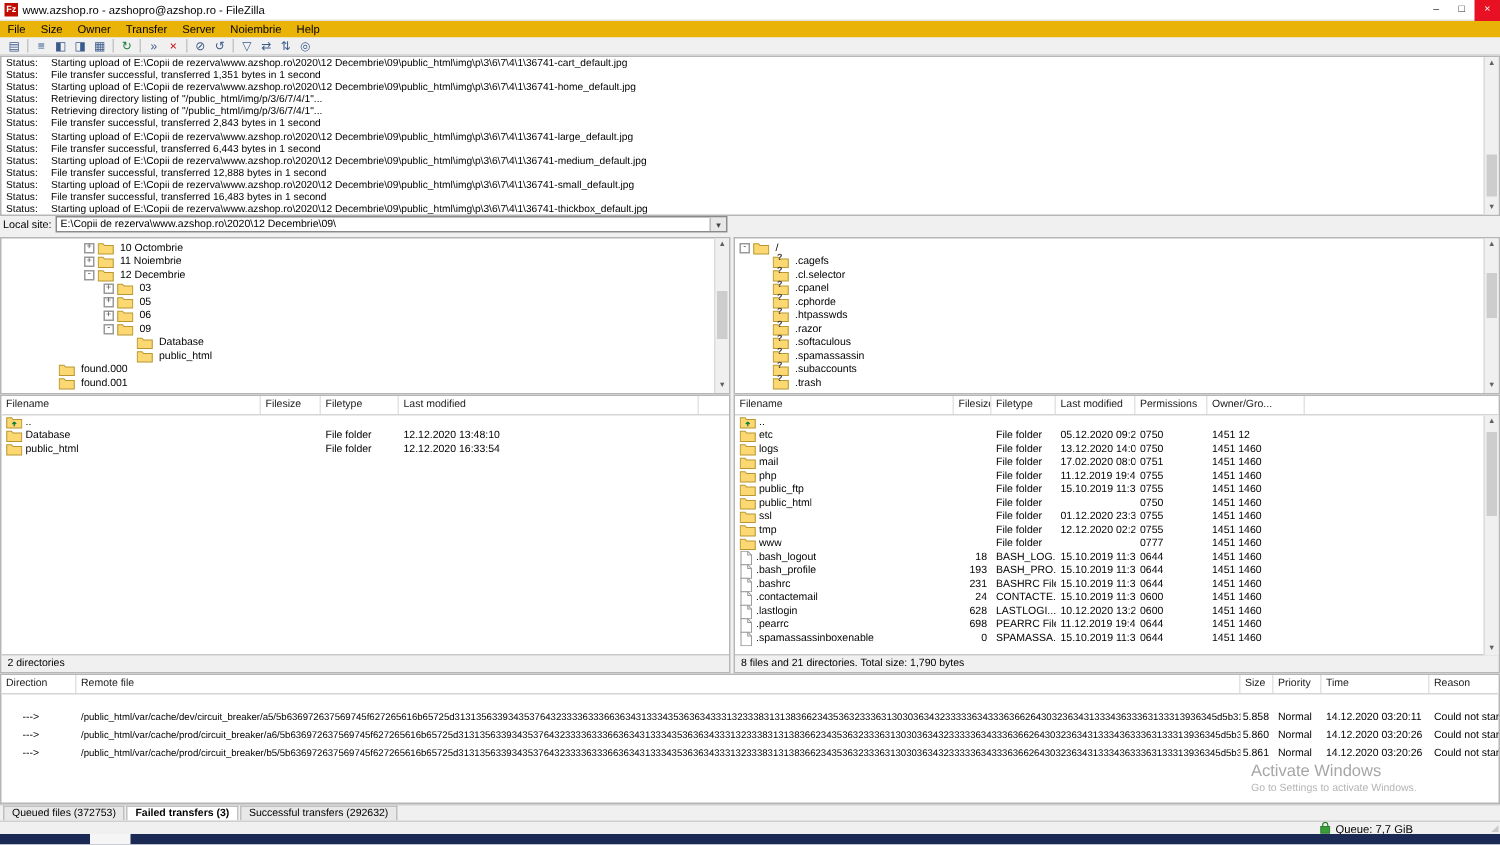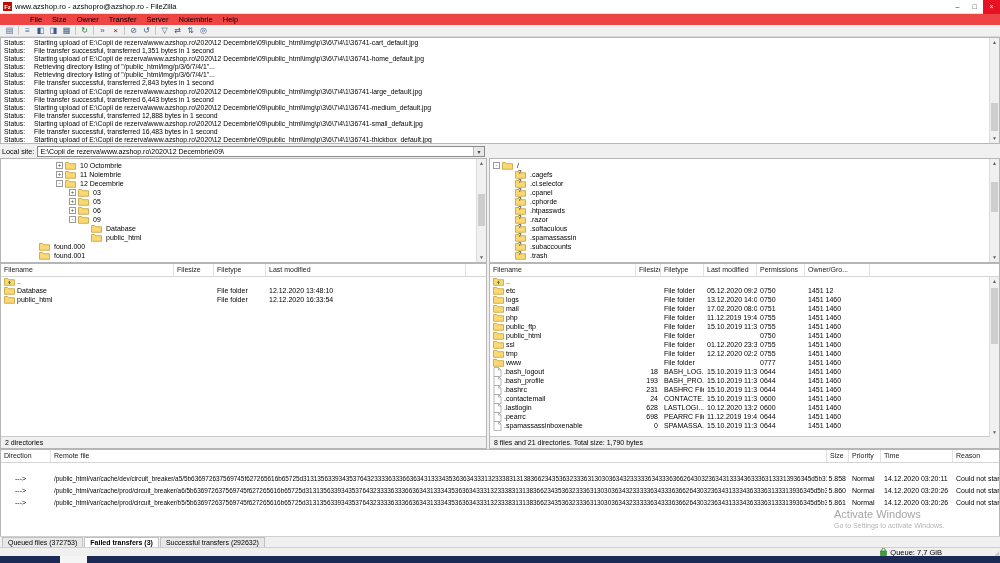--- a/index.html
+++ b/index.html
@@ -9,34 +9,34 @@
 
   
   #titlebar{position:absolute;top:0;left:0;width:1000px;height:14px;background:#fff;display:flex;align-items:center;border-bottom:1px solid #e3e3e3;}
   #app-icon{width:9px;height:9px;background:#bf0c00;color:#fff;font-size:6px;font-weight:bold;display:flex;align-items:center;justify-content:center;margin:0 3px;flex:0 0 9px;}
   #title-text{font-size:7.5px;white-space:nowrap;}
   #win-controls{margin-left:auto;display:flex;height:14px;}
   .win-btn{width:17px;height:14px;display:flex;align-items:center;justify-content:center;font-size:7px;color:#222;}
   .win-btn.close{background:#e81123;color:#fff;}
 
   
-  #menubar{position:absolute;top:14px;left:0;width:1000px;height:11px;display:flex;align-items:center;font-size:7.5px;background:#ef4444;padding-left:25px;}
+  #menubar{position:absolute;top:14px;left:0;width:1000px;height:11px;display:flex;align-items:center;font-size:7.5px;background:#eab308;}
   .menu-item{padding:0 5px;line-height:11px;}
   #toolbar{position:absolute;top:25px;left:0;width:1000px;height:12px;display:flex;align-items:center;background:#f0f0f0;border-bottom:1px solid #d9d9d9;padding-left:3px;}
   .tb-btn{width:13px;height:11px;display:flex;align-items:center;justify-content:center;font-size:8px;color:#3a5a8c;}
   .tb-sep{width:1px;height:9px;background:#c6c6c6;margin:0 2px;}
 
   
   #log{top:37px;left:0;width:1000px;height:107px;padding-top:1px;}
   .log-line{display:flex;font-size:6.8px;line-height:8.1px;white-space:nowrap;}
   .log-type{flex:0 0 33px;padding-left:3px;}
   .log-msg{flex:1;overflow:hidden;}
 
   
-  #siterow{position:absolute;top:144px;left:0;width:1000px;height:14px;display:flex;}
+  #siterow{position:absolute;top:144px;left:0;width:1000px;height:14px;display:flex;flex-direction:column;}
   .site-half{display:flex;align-items:center;padding:0 2px;}
   .site-label{font-size:7.2px;margin-right:3px;white-space:nowrap;}
   .combo{flex:1;height:11px;background:#fff;border:1px solid #8a8a8a;display:flex;align-items:center;overflow:hidden;}
   .combo-text{flex:1;font-size:7px;padding-left:2px;white-space:nowrap;overflow:hidden;}
   .combo-arrow{flex:0 0 11px;height:100%;background:#e8e8e8;border-left:1px solid #bdbdbd;font-size:6px;display:flex;align-items:center;justify-content:center;color:#444;}
 
   
   #local-tree{top:158px;left:0;width:487px;height:105px;padding-top:2px;}
   #remote-tree{top:158px;left:489px;width:511px;height:105px;padding-top:2px;}
   .trow{display:flex;align-items:center;height:9px;font-size:7px;white-space:nowrap;}
@@ -52,21 +52,21 @@
   #remote-list{top:263px;left:489px;width:511px;height:186px;}
   .lhead{display:flex;height:13px;background:#fff;border-bottom:1px solid #d5d5d5;}
   .hcell{flex:0 0 auto;height:100%;line-height:12px;font-size:7px;padding-left:3px;border-right:1px solid #e3e3e3;overflow:hidden;white-space:nowrap;color:#1a1a1a;}
   .frow{display:flex;height:9px;line-height:9px;font-size:7px;align-items:center;}
   .fcell{flex:0 0 auto;overflow:hidden;white-space:nowrap;padding-left:3px;display:flex;align-items:center;}
   .fcell.num{justify-content:flex-end;padding-right:3px;}
   .fname{overflow:hidden;white-space:nowrap;}
   .pane-status{position:absolute;left:0;right:0;bottom:0;height:12px;background:#f0f0f0;border-top:1px solid #c9c9c9;font-size:7px;line-height:11px;padding-left:4px;}
 
   
-  #queue{top:449px;left:0;width:1000px;height:99px;}
+  #queue{top:449px;left:0;width:1000px;height:87px;}
   #queue-body{padding-top:10px;}
   #queue-body .frow{height:12px;line-height:12px;}
   #queue-body .fcell:nth-child(1){padding-left:14px;}
   #queue-body .fcell:nth-child(2){font-size:6.4px;}
   #watermark{position:absolute;left:833px;top:58px;text-align:left;}
   #wm1{font-size:11px;color:#a6a6a6;line-height:13px;}
   #wm2{font-size:7px;color:#b5b5b5;line-height:9px;}
 
   
   #tabs{position:absolute;top:536px;left:0;width:1000px;height:11px;background:#f0f0f0;border-top:1px solid #d0d0d0;display:flex;align-items:flex-end;padding-left:2px;}

